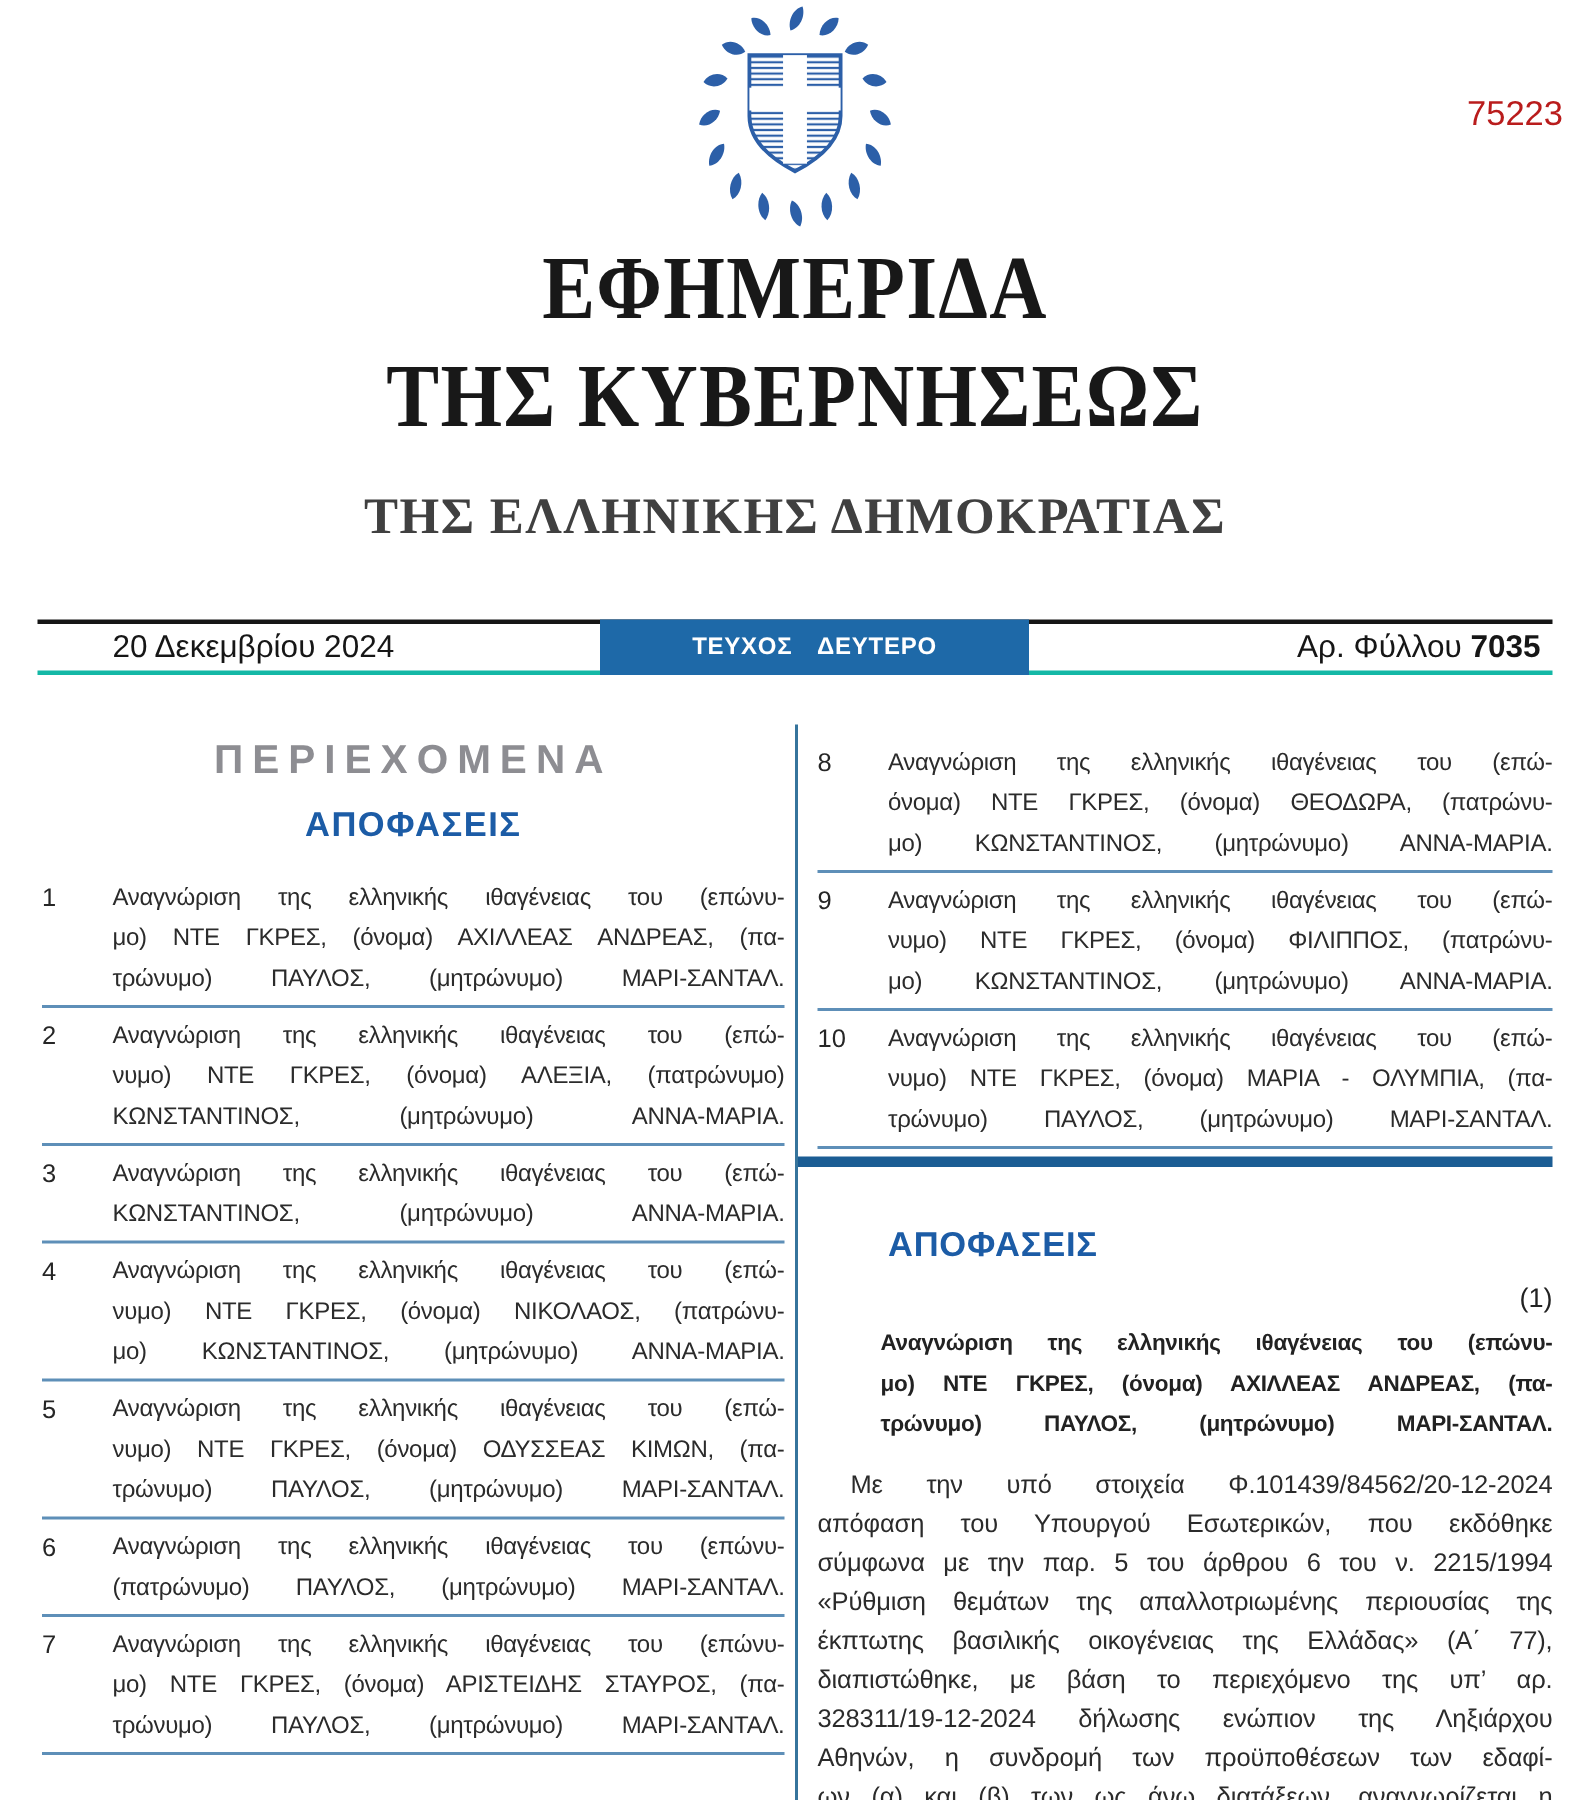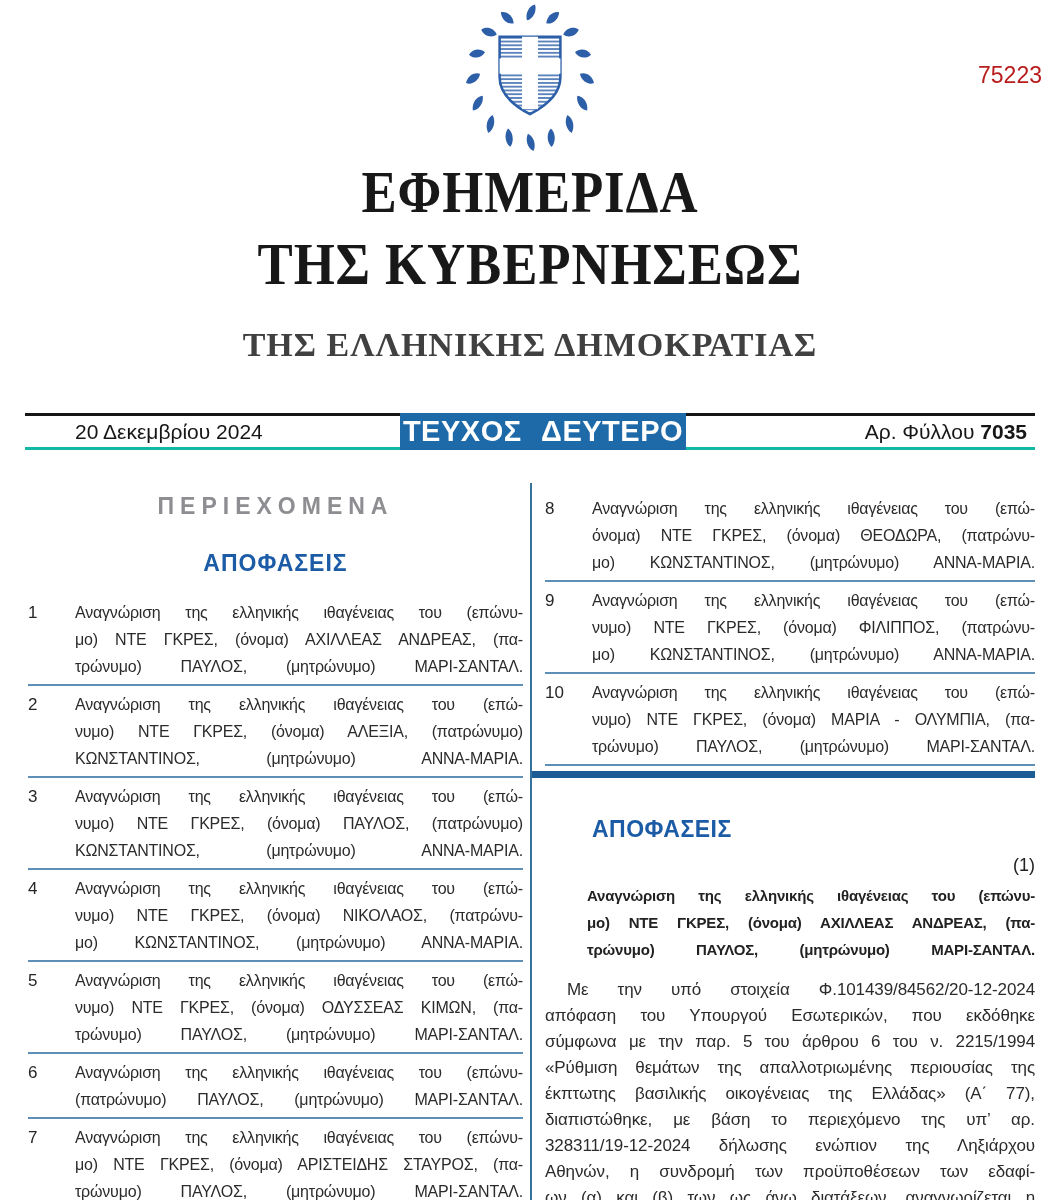--- a/index.html
+++ b/index.html
@@ -22,33 +22,33 @@
     font-size:34px;letter-spacing:1px;
   }
   
   .issue-bar{
     position:absolute;left:25px;right:25px;top:413px;height:31px;
     border-top:3px solid #161616;border-bottom:3px solid #14b8a6;
   }
   .issue-date{position:absolute;left:50px;top:0;height:31px;line-height:31px;font-size:21px;color:#161616;}
   .issue-type{
     position:absolute;left:375px;width:286px;top:-3px;bottom:-3px;
-    background:#1e69a8;color:#ffffff;font-weight:bold;font-size:29px;
+    background:#1e69a8;color:#ffffff;font-weight:bold;font-size:16px;
     display:flex;align-items:center;justify-content:center;word-spacing:12px;letter-spacing:0.5px;
   }
   .sheet{position:absolute;right:8px;top:0;height:20px;line-height:31px;font-size:21px;color:#161616;}
   .sheet b{font-weight:bold;}
   
   .column-divider{position:absolute;left:530px;top:483px;bottom:0;width:2px;background:#36749c;}
   .col{position:absolute;top:485px;}
   .col-left{left:28px;width:495px;}
   .col-right{left:545px;width:490px;}
   .contents-heading{
-    margin-top:6px;text-align:center;font-size:23px;line-height:30px;font-weight:bold;
-    color:#8d8d92;letter-spacing:6px;margin-bottom:28px;
+    margin-top:6px;text-align:center;font-size:27px;line-height:30px;font-weight:bold;
+    color:#8d8d92;letter-spacing:6px;margin-bottom:14px;
   }
   .contents-subheading{
     text-align:center;font-size:23px;line-height:28px;font-weight:bold;
     color:#1c5ca6;letter-spacing:1px;margin-bottom:22px;
   }
   
   .toc-item{display:flex;border-bottom:2px solid #5e8fb8;padding-bottom:4px;margin-bottom:5px;}
   .toc-num{width:47px;flex:none;font-size:17px;line-height:27px;}
   .toc-lines{flex:1;min-width:0;}
   .tline{
@@ -142,21 +142,20 @@
           <div class="toc-lines">
             <div class="tline">Αναγνώριση της ελληνικής ιθαγένειας του (επώ-</div>
             <div class="tline">νυμο) ΝΤΕ ΓΚΡΕΣ, (όνομα) ΑΛΕΞΙΑ, (πατρώνυμο)</div>
             <div class="tline">ΚΩΝΣΤΑΝΤΙΝΟΣ, (μητρώνυμο) ΑΝΝΑ-ΜΑΡΙΑ.</div>
           </div>
         </div>
         <div class="toc-item">
           <div class="toc-num">3</div>
           <div class="toc-lines">
             <div class="tline">Αναγνώριση της ελληνικής ιθαγένειας του (επώ-</div>
-            <div class="tline">νυμο) ΝΤΕ ΓΚΡΕΣ, (όνομα) ΠΑΥΛΟΣ, (πατρώνυμο)</div>
             <div class="tline">ΚΩΝΣΤΑΝΤΙΝΟΣ, (μητρώνυμο) ΑΝΝΑ-ΜΑΡΙΑ.</div>
           </div>
         </div>
         <div class="toc-item">
           <div class="toc-num">4</div>
           <div class="toc-lines">
             <div class="tline">Αναγνώριση της ελληνικής ιθαγένειας του (επώ-</div>
             <div class="tline">νυμο) ΝΤΕ ΓΚΡΕΣ, (όνομα) ΝΙΚΟΛΑΟΣ, (πατρώνυ-</div>
             <div class="tline">μο) ΚΩΝΣΤΑΝΤΙΝΟΣ, (μητρώνυμο) ΑΝΝΑ-ΜΑΡΙΑ.</div>
           </div>

